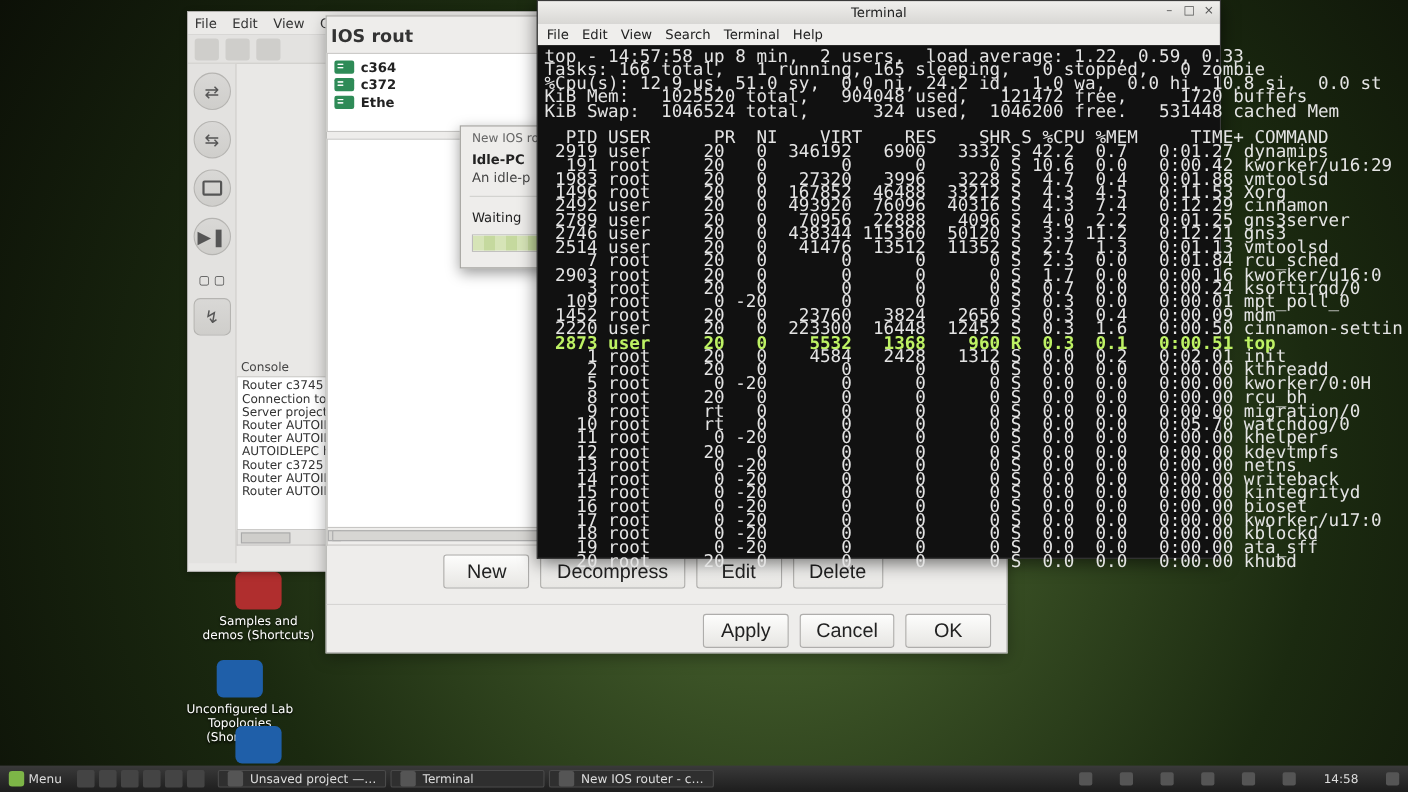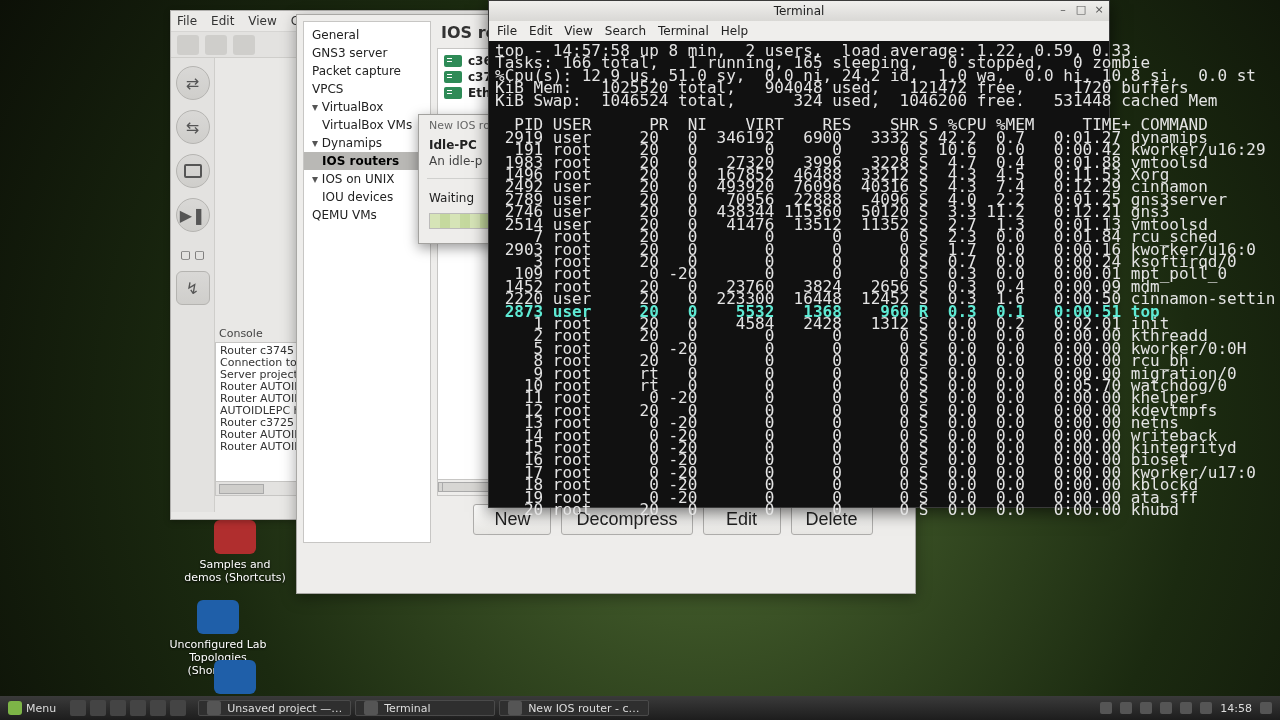--- a/index.html
+++ b/index.html
@@ -54,33 +54,33 @@
   .idle .prog{ margin:4px 10px 14px; height:16px; background:#fff; border:1px solid #bcbbba; position:relative; overflow:hidden;}
   .idle .prog::before{content:"";position:absolute;inset:0;background:repeating-linear-gradient(90deg,#d6e4b7 0 10px,#c5d99e 10px 20px);}
 
   
   .term{ position:absolute; left:488px; top:0; width:622px; height:508px; background:#111; border:1px solid #3a3a3a; box-shadow:0 4px 16px rgba(0,0,0,.6); color:#e4e4e4; }
   .term-titlebar{ height:20px; background:linear-gradient(#f0efed,#d9d8d5); color:#222; display:flex; align-items:center; justify-content:center; position:relative; font-size:12px;}
   .term-titlebar .wbtn{ position:absolute; right:4px; top:3px; display:flex; gap:6px;}
   .term-titlebar .wbtn span{ width:12px;height:12px;display:inline-block;color:#555;font-size:11px;line-height:11px;text-align:center;}
   .term-menubar{ height:20px; background:#efeeec; color:#222; display:flex; gap:12px; align-items:center; padding:0 8px; font-size:12px;}
   .term-body{ font-family:"DejaVu Sans Mono","Menlo",monospace; font-size:16px; line-height:12.4px; padding:4px 6px; white-space:pre; }
-  .term-body b{ font-weight:bold; color:#5eead4; }
+  .term-body b{ font-weight:bold; color:#bef264; }
 
   
   .taskbar{ position:absolute; left:0; right:0; bottom:0; height:24px; background:linear-gradient(#3a3a3a,#1d1d1d); display:flex; align-items:center; color:#ddd; font-size:11px;}
   .taskbar .menu-btn{ display:flex;align-items:center;gap:4px;padding:16px 8px;height:100%;}
   .taskbar .menu-btn .mint{width:14px;height:14px;border-radius:3px;background:#7db547;}
   .taskbar .qlaunch{display:flex;gap:4px;padding:0 6px;}
   .taskbar .qlaunch span{width:16px;height:16px;background:#444;border-radius:2px;}
   .taskbar .tasks{display:flex;gap:4px;flex:1;padding:0 6px;}
   .taskbtn{ display:flex;align-items:center;gap:6px;padding:0 8px;height:16px;background:#2f2f2f;border:1px solid #4a4a4a;border-radius:2px;max-width:200px;min-width:140px;}
   .taskbtn .ic{width:14px;height:14px;background:#555;border-radius:2px;}
   .taskbtn span{white-space:nowrap;overflow:hidden;text-overflow:ellipsis;}
-  .tray{display:flex;align-items:center;gap:8px;padding:0 8px;}
+  .tray{display:flex;align-items:center;gap:25px;padding:0 8px;}
   .tray span.icon{width:12px;height:12px;background:#555;border-radius:2px;}
 </style>
 </head>
 <body>
 
 <div class="desktop">
   <div id="deskicons">
       <div class="desktop-icon" style="left: 175px; top: 520px;">
         <div class="iconbox" style="background:#b02e2e"></div>
         <div style="white-space:pre-line">Samples and
@@ -137,33 +137,20 @@
       <div>AUTOIDLEPC ha</div>
       <div>Router c3725 is</div>
       <div>Router AUTOIDL</div>
       <div>Router AUTOIDLE</div>
     </div>
   <div class="hscroll"></div>
 </div>
 
 <div class="prefs">
   <div class="prefs-body">
-    <div class="tree" id="tree">
-        <div class="item">General</div>
-        <div class="item">GNS3 server</div>
-        <div class="item">Packet capture</div>
-        <div class="item">VPCS</div>
-        <div class="item exp">VirtualBox</div>
-        <div class="item child">VirtualBox VMs</div>
-        <div class="item exp">Dynamips</div>
-        <div class="item child selected">IOS routers</div>
-        <div class="item exp">IOS on UNIX</div>
-        <div class="item child">IOU devices</div>
-        <div class="item">QEMU VMs</div>
-      </div>
     <div class="rpane">
       <h3>IOS rout</h3>
       <div class="routerlist" id="rlist">
           <div class="row">
             <span class="ricon"></span>
             <b>c364</b>
           </div>
           <div class="row">
             <span class="ricon"></span>
             <b>c372</b>
@@ -179,20 +166,25 @@
         <span class="thumb"></span>
         <span class="ar" style="right:0">▸</span>
       </div>
       <div class="btnrow">
         <button class="ui">New</button>
         <button class="ui">Decompress</button>
         <button class="ui">Edit</button>
         <button class="ui">Delete</button>
       </div>
     </div>
+  </div>
+  <div class="prefs-footer">
+    <button class="ui">Apply</button>
+    <button class="ui">Cancel</button>
+    <button class="ui">OK</button>
   </div>
 </div>
 
 <div class="idle">
   <div style="padding:4px 10px 0;color:#666;font-size:11px">New IOS ro</div>
   <div class="ttl">Idle-PC</div>
   <div class="sub">An idle-p</div>
   <div class="sep"></div>
   <div class="wait">Waiting</div>
   <div class="prog"></div>

